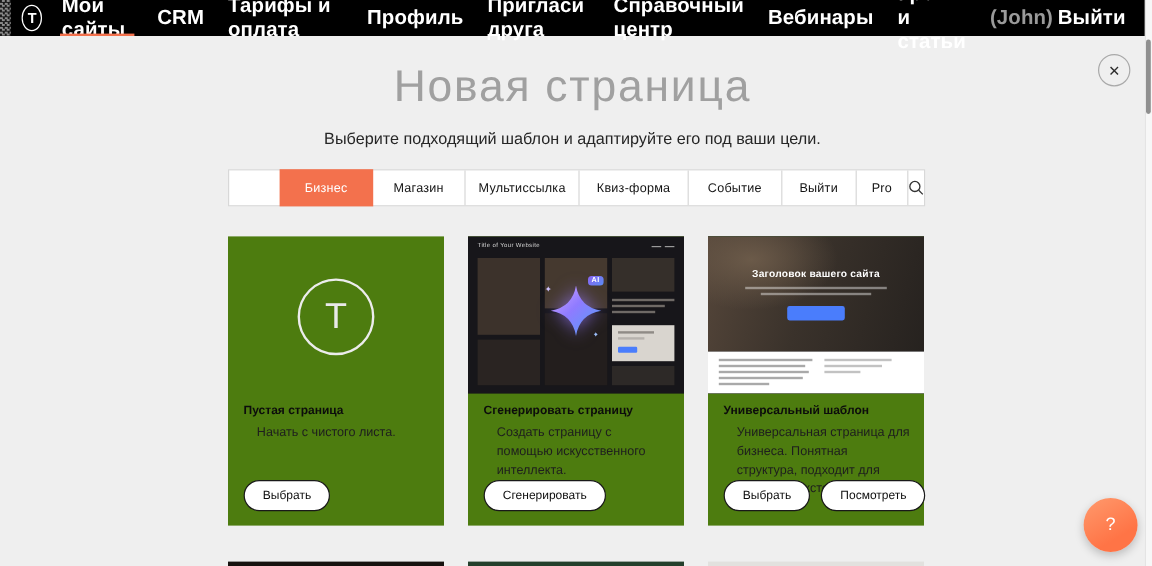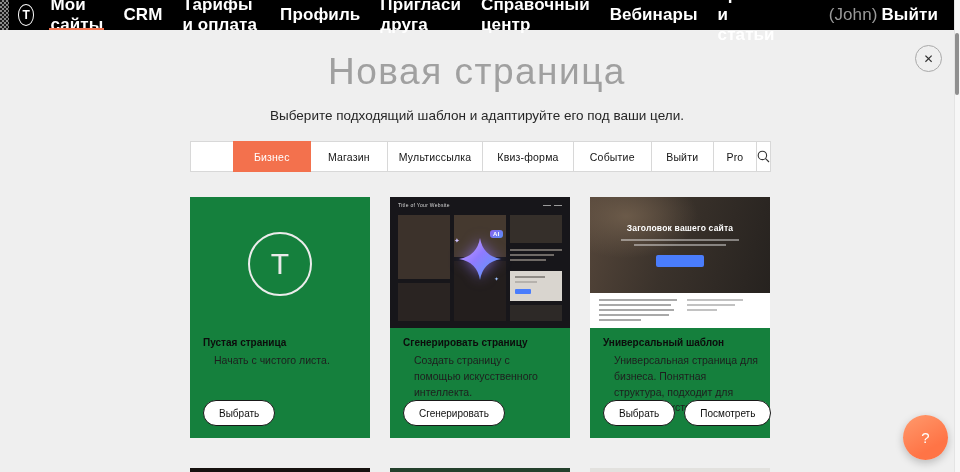--- a/index.html
+++ b/index.html
@@ -10,38 +10,38 @@
           display:flex;align-items:center;z-index:5;}
   .corner-pattern{width:9px;height:30px;flex:0 0 auto;
           background:repeating-conic-gradient(#8a8a8a 0% 25%, #1a1a1a 0% 50%) 0 0/4px 4px;}
   .logo{width:20px;height:20px;border:1.5px solid #fff;border-radius:50%;margin-left:9px;
         display:flex;align-items:center;justify-content:center;font-size:12px;font-weight:700;}
   .nav{display:flex;align-items:stretch;height:100%;margin-left:6px;}
   .nav-item{display:flex;align-items:center;padding:0 10px;font-size:17px;font-weight:700;
             position:relative;cursor:pointer;letter-spacing:.1px;}
   .nav-item.active::after{content:"";position:absolute;left:9px;right:9px;bottom:0;height:2px;background:#f3714d;}
   .nav-right{margin-left:auto;display:flex;align-items:stretch;height:100%;padding-right:12px;}
-  .muted{color:#9a9a9a;margin-right:4px;font-weight:400;margin-left:34px;}
+  .muted{color:#9a9a9a;margin-right:4px;font-weight:700;}
   
   .close-btn{position:absolute;left:915px;top:45px;width:25px;height:25px;border:1px solid #a9a9a9;
              border-radius:50%;display:flex;align-items:center;justify-content:center;
              font-size:12px;color:#2d2d2d;cursor:pointer;}
   .page-title{position:absolute;left:0;top:51px;width:954px;text-align:center;
               font-size:37px;font-weight:400;color:#a0a0a0;letter-spacing:1.5px;}
   .page-subtitle{position:absolute;left:0;top:108px;width:954px;text-align:center;
                  font-size:13.5px;color:#262626;}
   
   .tabs{position:absolute;left:190px;top:141px;width:581px;height:31px;background:#fff;
         border:1px solid #d8d8d8;box-sizing:border-box;display:flex;align-items:stretch;padding-left:43px;}
   .tab{display:flex;align-items:center;justify-content:center;font-size:10.5px;color:#141414;
        border-right:1px solid #d8d8d8;box-sizing:border-box;cursor:pointer;letter-spacing:.2px;}.tab.w2{width:81px}.tab.w3{width:99px}.tab.w4{width:95px}
   .tab.w5{width:81px}.tab.w6{width:65px}.tab.w7{width:45px}.tab.w8{flex:1;border-right:none;}
   .tab.active{background:#f3714d;color:#fff;border-right:none;margin:-1px 0 -1px -1px;width:81px;}
   
-  .card{position:absolute;top:197px;width:180px;height:241px;background:#15803d;}
+  .card{position:absolute;top:197px;width:180px;height:241px;background:#4d7c0f;}
   .card.c1{left:190px}.card.c2{left:390px}.card.c3{left:590px}
   .card-title{position:absolute;left:13px;right:13px;top:140px;font-size:10px;font-weight:700;color:#0c0c0c;}
   .card-desc{position:absolute;left:13px;right:11px;top:156px;font-size:10.5px;line-height:1.5;color:#1e1e1e;padding-left:11px;}
   .card-actions{position:absolute;left:13px;top:203px;display:flex;gap:9px;}
   .btn{height:26px;padding:0 15px;border:1px solid #191919;border-radius:14px;background:#fff;
        font-size:10px;color:#0e0e0e;display:flex;align-items:center;cursor:pointer;
        font-family:"Liberation Sans",sans-serif;}
   
   .watermark{position:absolute;left:50%;top:35px;transform:translateX(-50%);width:60px;height:60px;
              border:2px solid #ececec;border-radius:50%;display:flex;align-items:center;justify-content:center;

